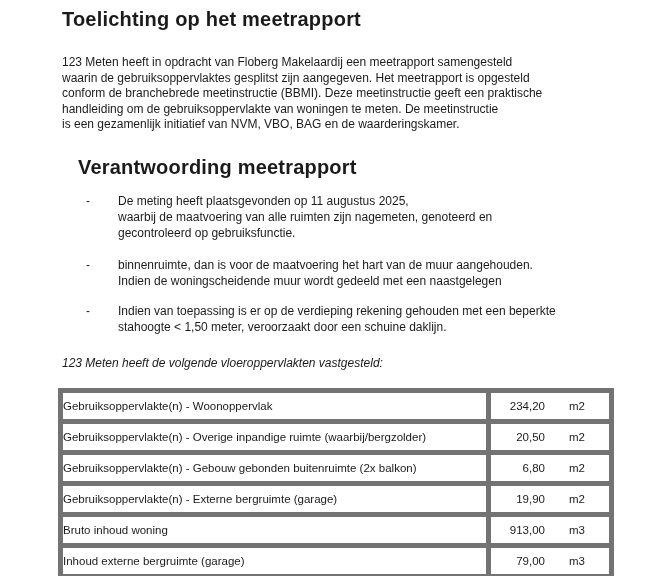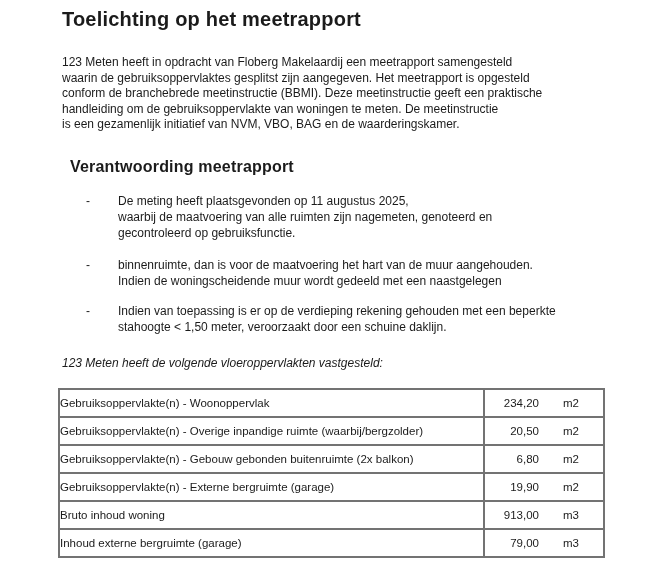--- a/index.html
+++ b/index.html
@@ -27,25 +27,25 @@
   }
   .intro {
     margin-top: 23px;
   }
   .textline {
     font-size: 12px;
     line-height: 15.5px;
     white-space: nowrap;
   }
   .h2 {
-    font-size: 16px;
+    font-size: 20px;
     font-weight: bold;
     line-height: 26px;
     letter-spacing: 0.2px;
-    margin: 21px 0 0 8px;
+    margin: 21px 0 0 16px;
   }
   .bullets {
     margin-top: 13px;
   }
   .bullet {
     display: flex;
     align-items: flex-start;
     margin-left: 24px;
   }
   .bullet .dash {
@@ -63,21 +63,21 @@
     margin-top: 21px;
     font-style: italic;
   }
   table.measure {
     border-collapse: collapse;
     table-layout: fixed;
     margin: 17px 0 0 -4px;
     width: 543px;
   }
   table.measure td {
-    border: 2px solid #737373;
+    border: 5px solid #737373;
     height: 26px;
     padding: 0;
     font-size: 11.5px;
     color: #1b1b1b;
     vertical-align: middle;
   }
   td.cell-desc {
     width: 423px;
     padding-left: 6px;
     white-space: nowrap;

